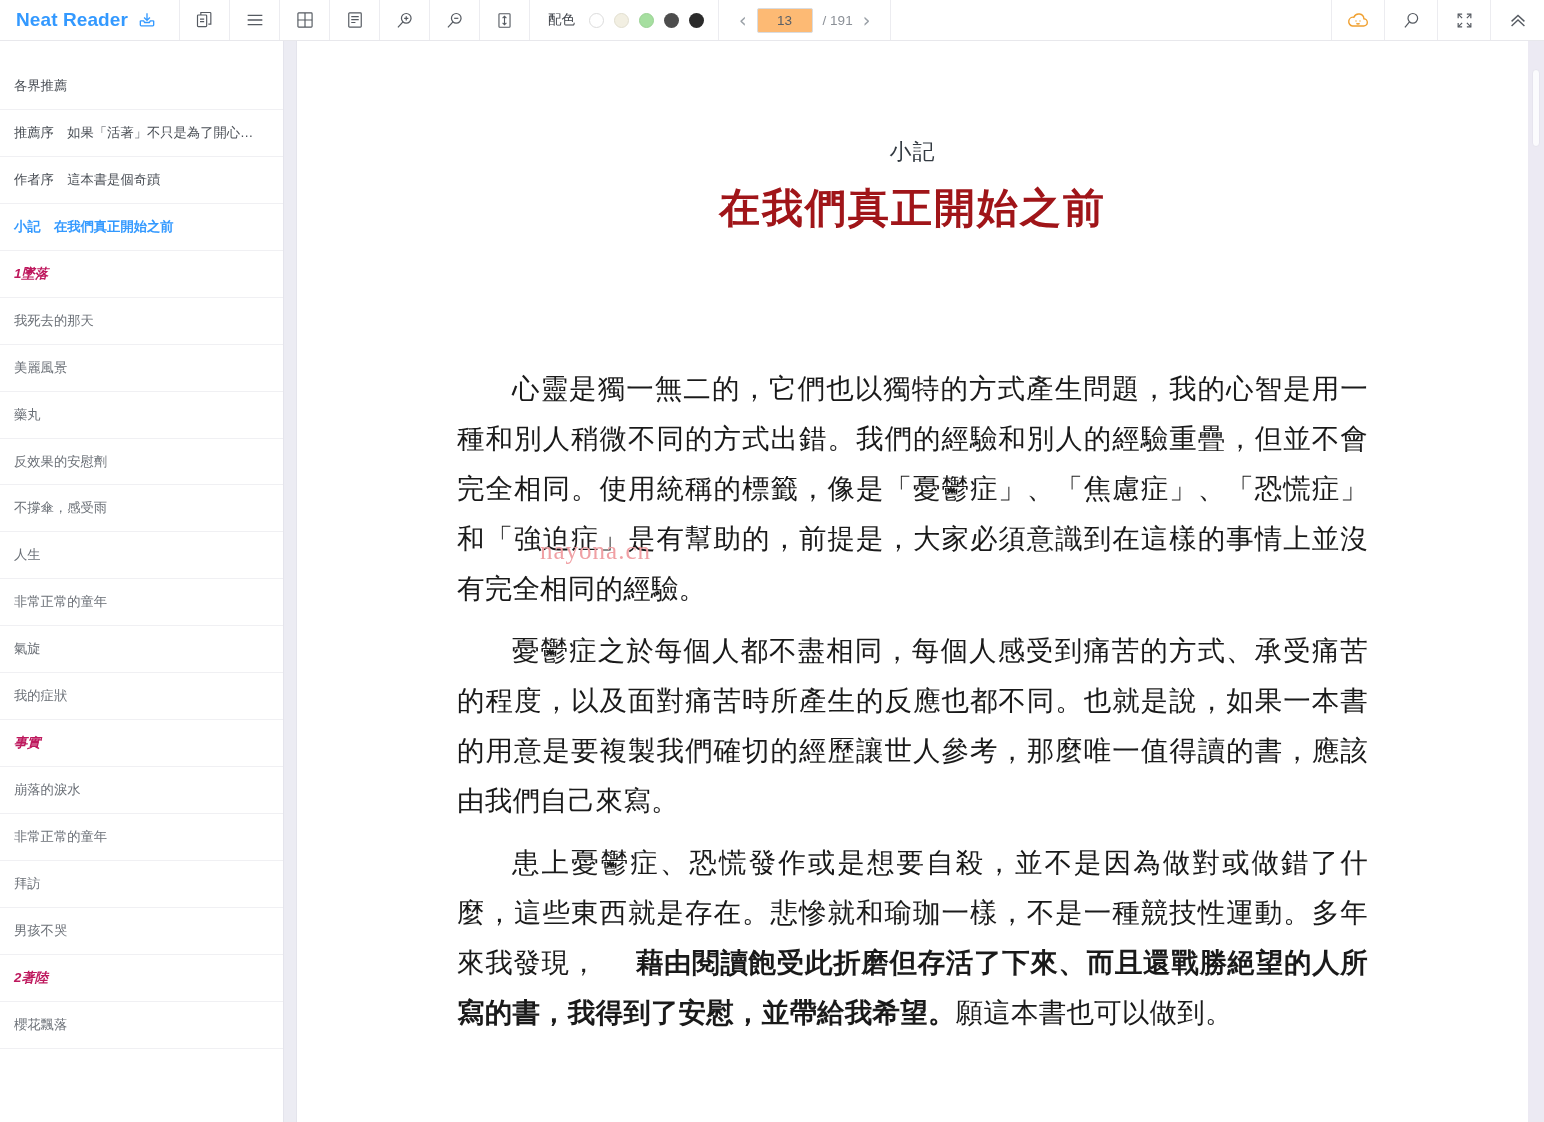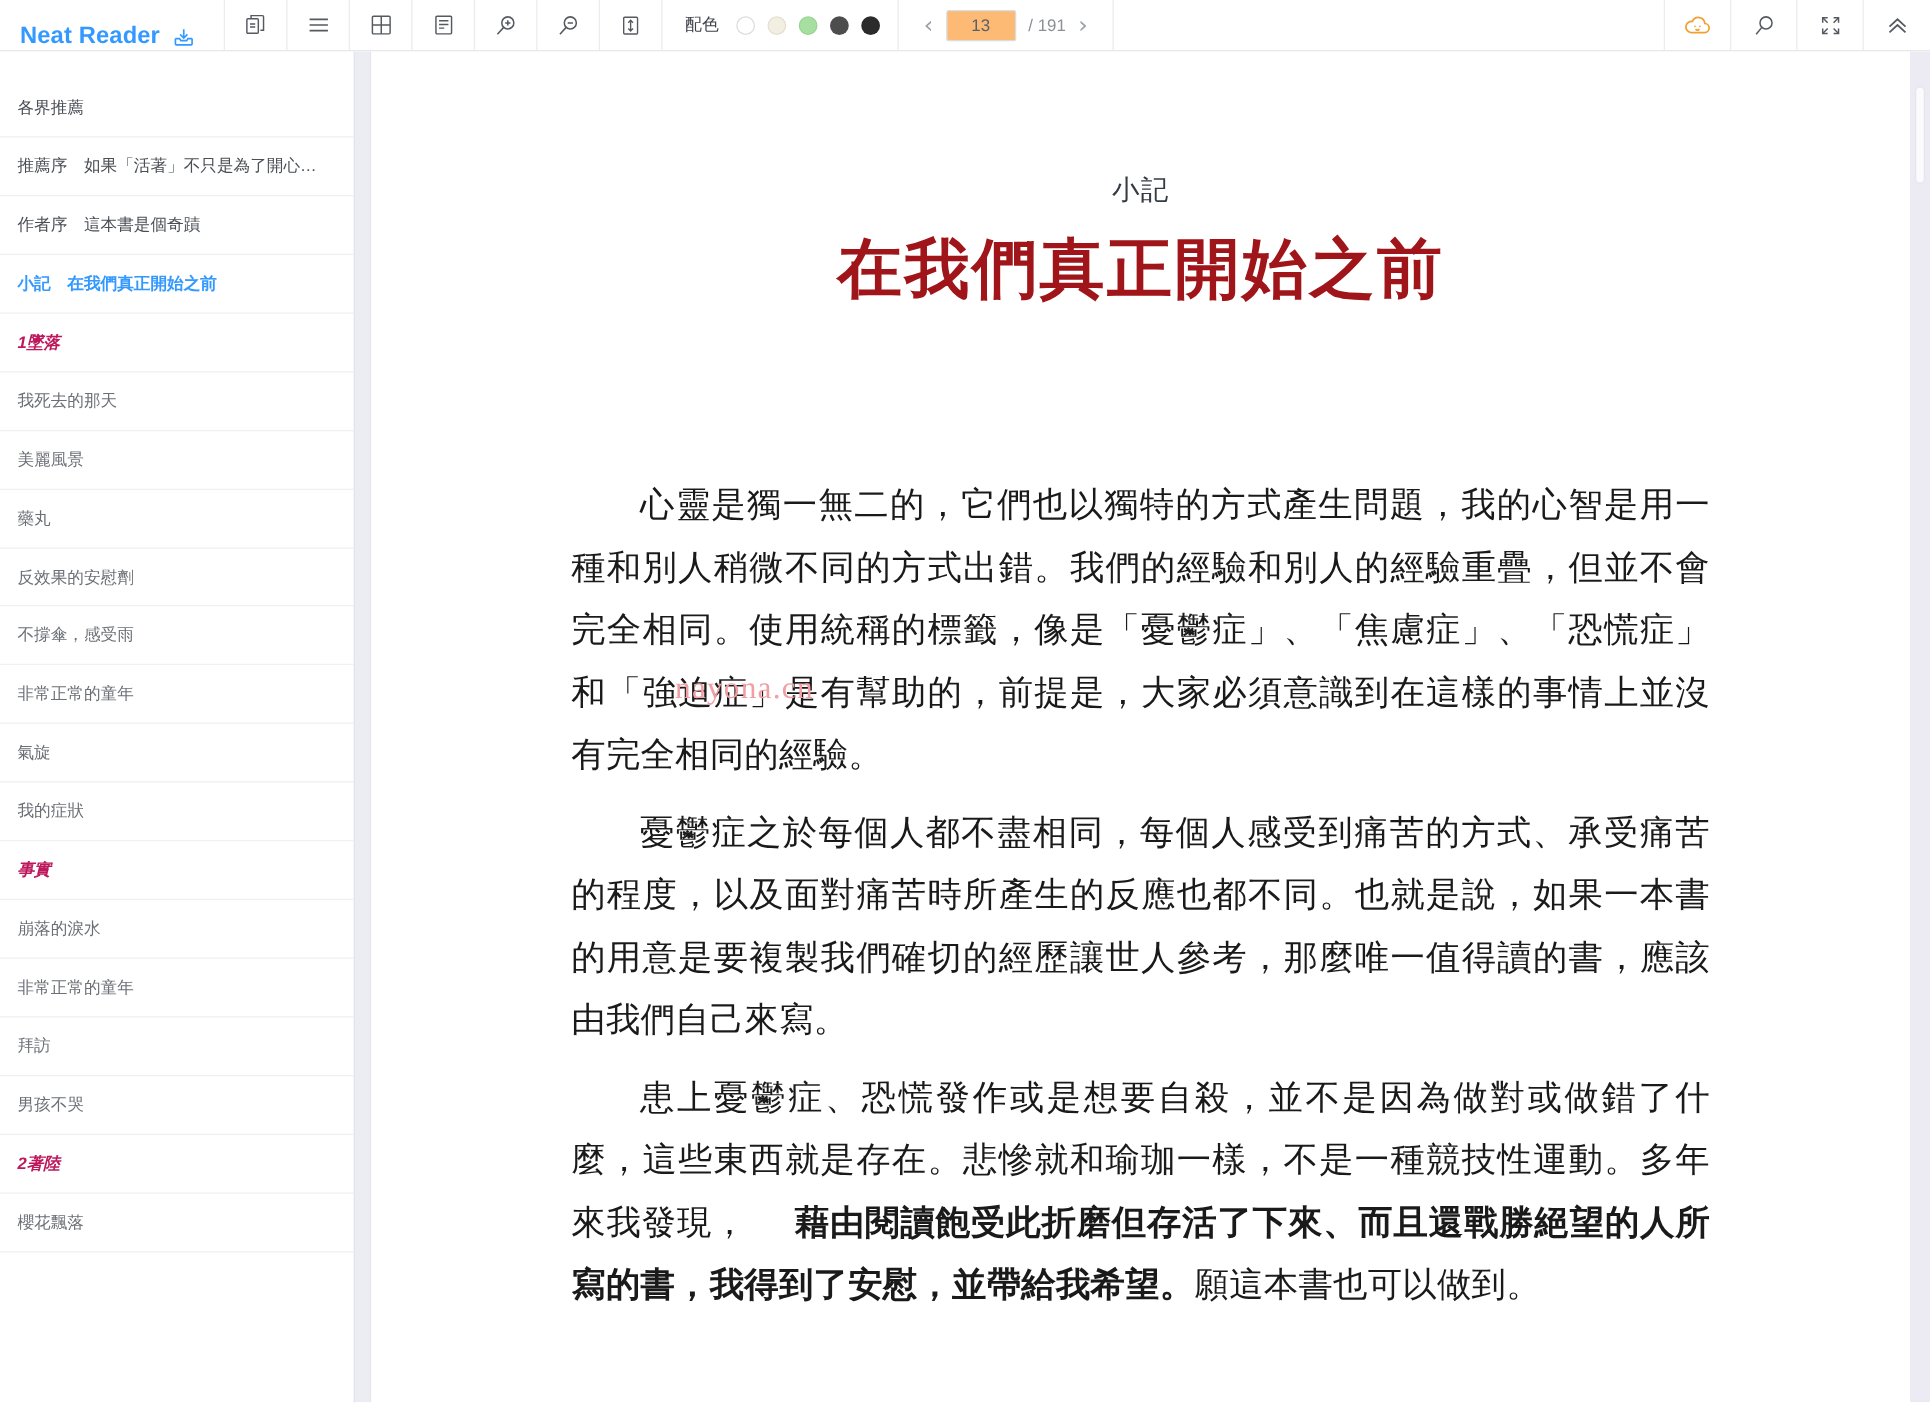--- a/index.html
+++ b/index.html
@@ -30,21 +30,21 @@
     align-items: stretch;
     background: #ffffff;
     border-bottom: 1px solid #e8e8ec;
     position: relative;
     z-index: 10;
   }
 
   .brand {
     width: 180px;
     display: flex;
-    align-items: flex-end;
+    align-items: center;
     gap: 9px;
     padding-left: 16px;
     border-right: 1px solid #ececf0;
   }
   .brand-name {
     color: #3399ff;
     font-size: 19px;
     font-weight: bold;
     letter-spacing: .1px;
     white-space: nowrap;
@@ -180,21 +180,21 @@
     text-align: center;
     font-family: "Liberation Sans", sans-serif;
     font-size: 22px;
     color: #333a41;
     letter-spacing: 1px;
     margin-bottom: 14px;
   }
   .chap-title {
     text-align: center;
     font-family: "Liberation Serif", serif;
-    font-size: 52px;
+    font-size: 41px;
     font-weight: bold;
     color: #a01519;
     letter-spacing: 2px;
     margin-bottom: 128px;
   }
   .para {
     font-family: "Liberation Serif", serif;
     font-size: 27.5px;
     line-height: 50px;
     color: #1a1a1a;
@@ -360,20 +360,21 @@
         <div class="toc-item"><span>各界推薦</span></div>
         <div class="toc-item"><span>推薦序　如果「活著」不只是為了開心…</span></div>
         <div class="toc-item"><span>作者序　這本書是個奇蹟</span></div>
         <div class="toc-item active"><span>小記　在我們真正開始之前</span></div>
         <div class="toc-item strong"><span>1墜落</span></div>
         <div class="toc-item lvl2"><span>我死去的那天</span></div>
         <div class="toc-item lvl2"><span>美麗風景</span></div>
         <div class="toc-item lvl2"><span>藥丸</span></div>
         <div class="toc-item lvl2"><span>反效果的安慰劑</span></div>
         <div class="toc-item lvl2"><span>不撐傘，感受雨</span></div>
+        <div class="toc-item lvl2"><span>人生</span></div>
         <div class="toc-item lvl2"><span>非常正常的童年</span></div>
         <div class="toc-item lvl2"><span>氣旋</span></div>
         <div class="toc-item lvl2"><span>我的症狀</span></div>
         <div class="toc-item lvl2 strong"><span>事實</span></div>
         <div class="toc-item lvl2"><span>崩落的淚水</span></div>
         <div class="toc-item lvl2"><span>非常正常的童年</span></div>
         <div class="toc-item lvl2"><span>拜訪</span></div>
         <div class="toc-item lvl2"><span>男孩不哭</span></div>
         <div class="toc-item strong"><span>2著陸</span></div>
         <div class="toc-item lvl2"><span>櫻花飄落</span></div>

